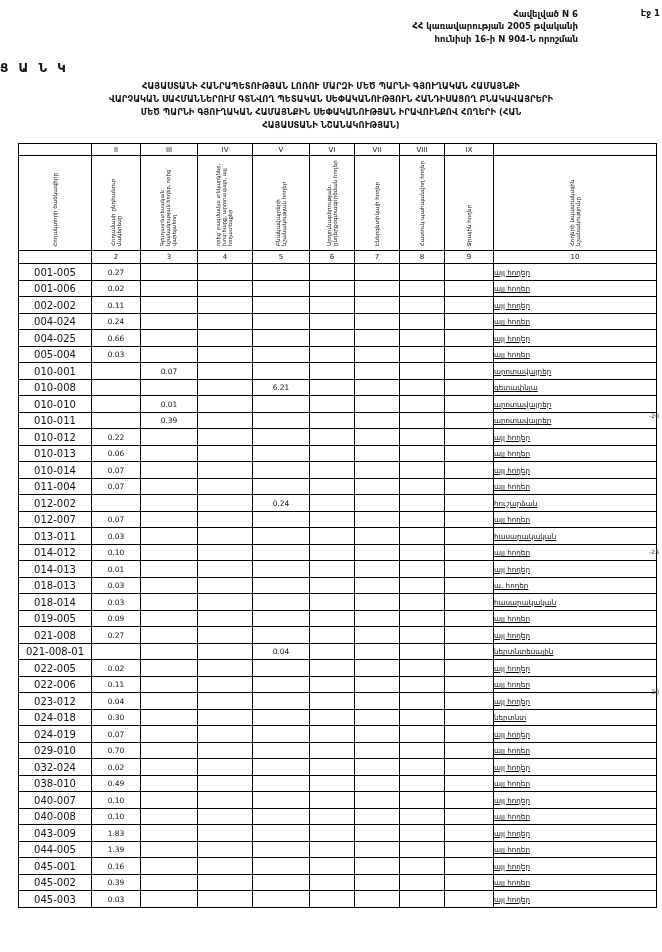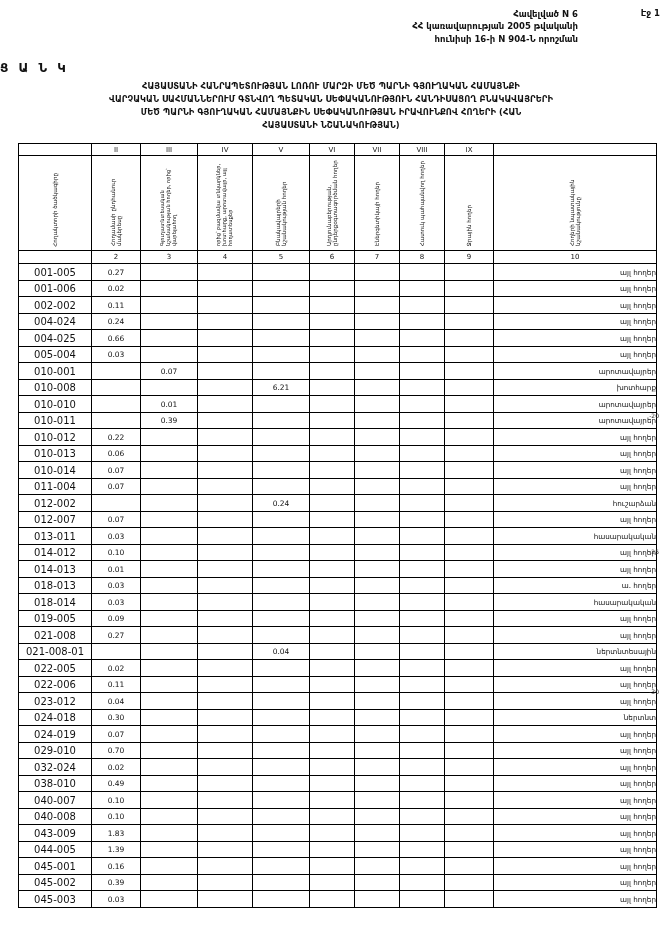--- a/index.html
+++ b/index.html
@@ -105,21 +105,21 @@
   td.c1 { width: 48px; }
   td.c2 { width: 56px; }
   td.c3 { width: 54px; }
   td.c4 { width: 56px; }
   td.c5 { width: 44px; }
   td.c6 { width: 44px; }
   td.c7 { width: 44px; }
   td.c8 { width: 48px; }
   td.c9 { width: 162px; }
   tr.data td { height: 15.5px; font-size: 7.5px; }
-  tr.data td.c9 { text-align: right; font-size: 7.2px; }
+  tr.data td.c9 { text-align: left; font-size: 7.2px; text-decoration: underline; }
   tr.data td.c0 { font-size: 10px; }
 
   
   .side-num {
     position: absolute;
     right: 3px;
     font-size: 6px;
     color: #333;
   }
 </style>
@@ -272,21 +272,21 @@
           <tr class="data">
             <td class="c0">010-008</td>
             <td class="c1"></td>
             <td class="c2"></td>
             <td class="c3"></td>
             <td class="c4">6.21</td>
             <td class="c5"></td>
             <td class="c6"></td>
             <td class="c7"></td>
             <td class="c8"></td>
-            <td class="c9">խոտհարք</td>
+            <td class="c9">գետափնյա</td>
           </tr>
           <tr class="data">
             <td class="c0">010-010</td>
             <td class="c1"></td>
             <td class="c2">0.01</td>
             <td class="c3"></td>
             <td class="c4"></td>
             <td class="c5"></td>
             <td class="c6"></td>
             <td class="c7"></td>

